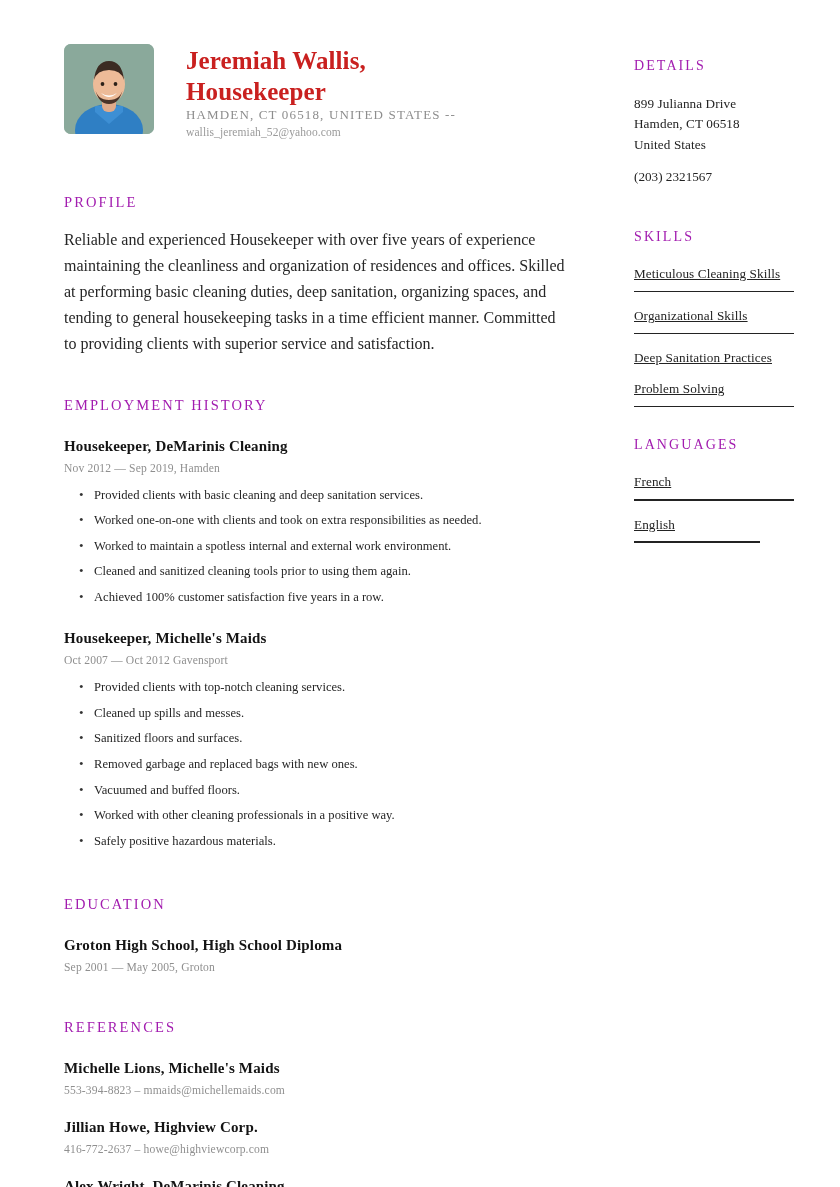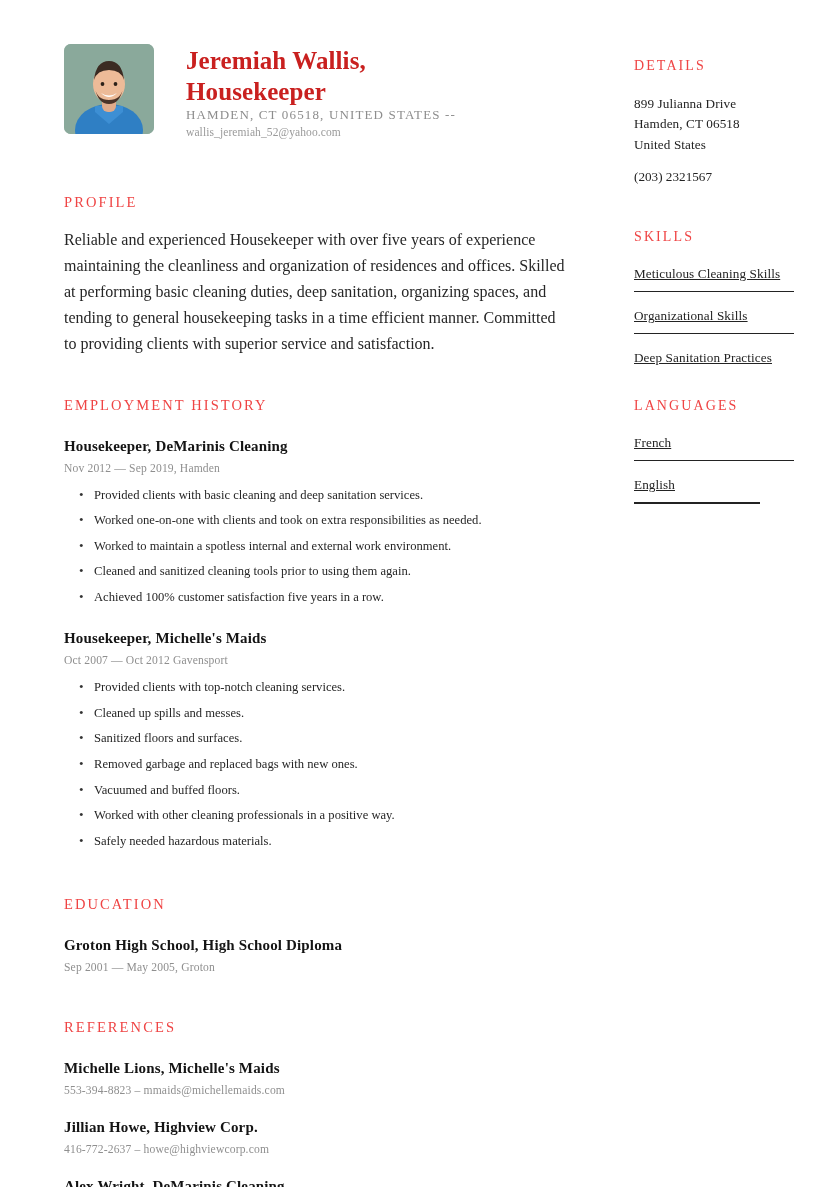--- a/index.html
+++ b/index.html
@@ -33,21 +33,21 @@
     color:#8d8d8d; text-transform:uppercase;
   }
   .email {
     margin-top:3px; font-size:11.5px; letter-spacing:.1px;
     color:#9a9a9a; text-transform:none;
   }
 
   
   h2.sec {
     font-size:14.5px; font-weight:400; letter-spacing:2.1px;
-    text-transform:uppercase; color:#ef4444;
+    text-transform:uppercase; color:#a21caf;
   }
   .main h2.sec { margin-top:0; }
 
   .block { margin-top:0; }
   .profile-text {
     margin-top:16px; font-size:16px; line-height:1.62; color:#262626;
   }
 
   .job-title, .edu-title, .ref-title {
     font-size:15px; font-weight:700; letter-spacing:.15px; color:#141414;
@@ -138,21 +138,21 @@
       <div style="margin-top:24px;">
         <div class="job-title">Housekeeper, Michelle's Maids</div>
         <div class="job-meta">Oct 2007 — Oct 2012 Gavensport</div>
         <ul class="bullets">
           <li>Provided clients with top-notch cleaning services.</li>
           <li>Cleaned up spills and messes.</li>
           <li>Sanitized floors and surfaces.</li>
           <li>Removed garbage and replaced bags with new ones.</li>
           <li>Vacuumed and buffed floors.</li>
           <li>Worked with other cleaning professionals in a positive way.</li>
-          <li>Safely needed hazardous materials.</li>
+          <li>Safely positive hazardous materials.</li>
         </ul>
       </div>
     </div>
 
     <div class="block" style="margin-top:46px;">
       <h2 class="sec">EDUCATION</h2>
       <div style="margin-top:24px;">
         <div class="edu-title">Groton High School, High School Diploma</div>
         <div class="edu-meta">Sep 2001 — May 2005, Groton</div>
       </div>
@@ -197,20 +197,24 @@
           <div class="skill-bar" style="width: 100%;"></div>
         </div>
         <div class="skill-item">
           <div class="skill-label">Organizational Skills</div>
           <div class="skill-bar" style="width: 100%;"></div>
         </div>
         <div class="skill-item">
           <div class="skill-label">Deep Sanitation Practices</div>
           <div class="skill-bar none" style="width: 0%;"></div>
         </div>
+        <div class="skill-item">
+          <div class="skill-label">Problem Solving</div>
+          <div class="skill-bar" style="width: 100%;"></div>
+        </div>
       </div>
     </div>
 
     <div class="side-block" style="margin-top:30px;">
       <h2 class="sec">LANGUAGES</h2>
       <div style="margin-top:19px;">
         <div class="skill-item">
           <div class="skill-label">French</div>
           <div class="skill-bar" style="width: 100%;"></div>
         </div>

